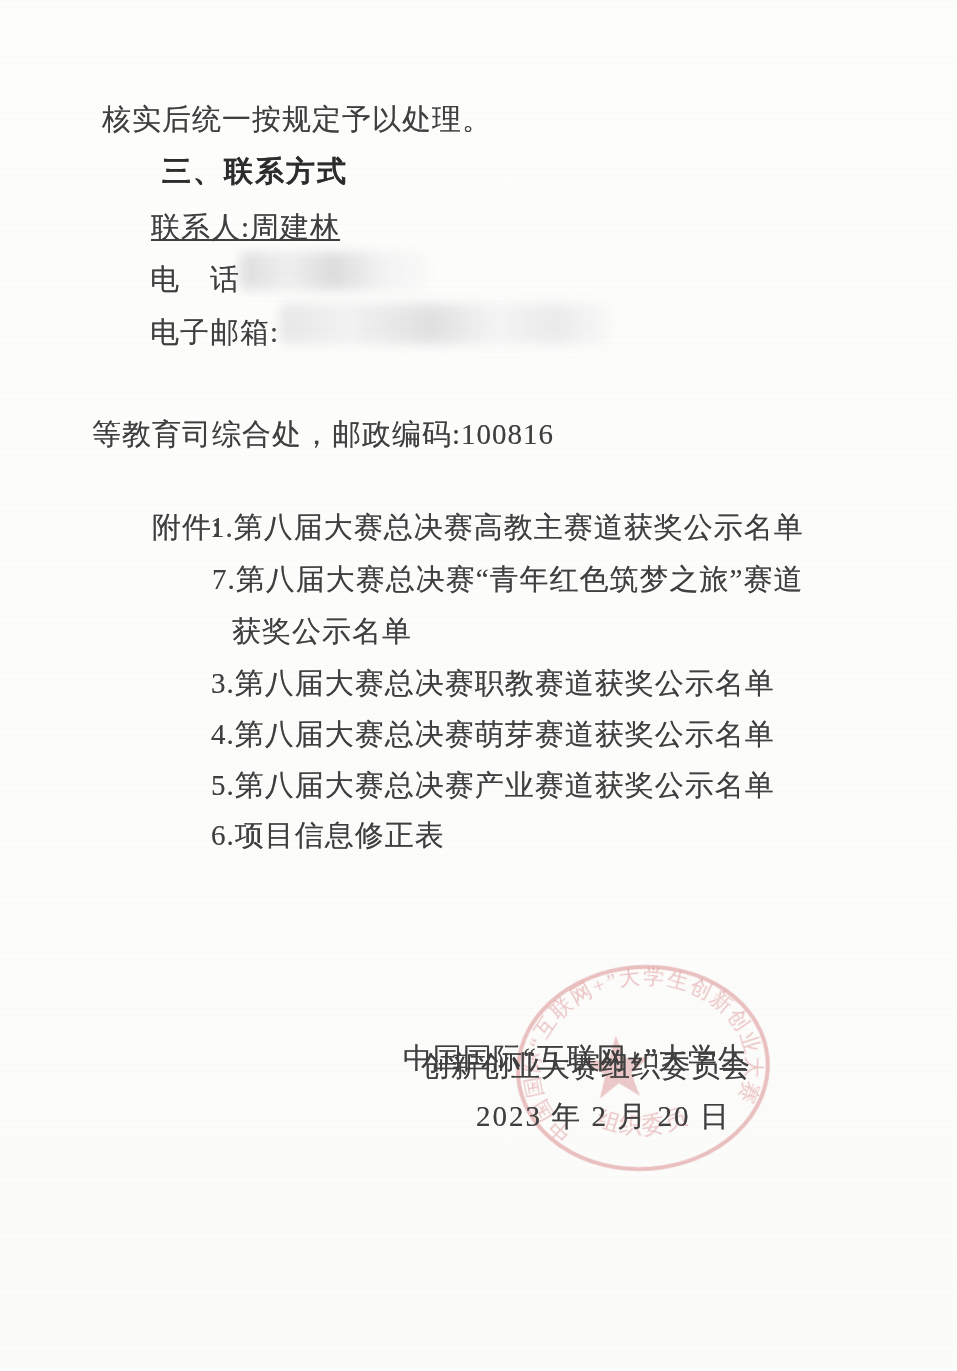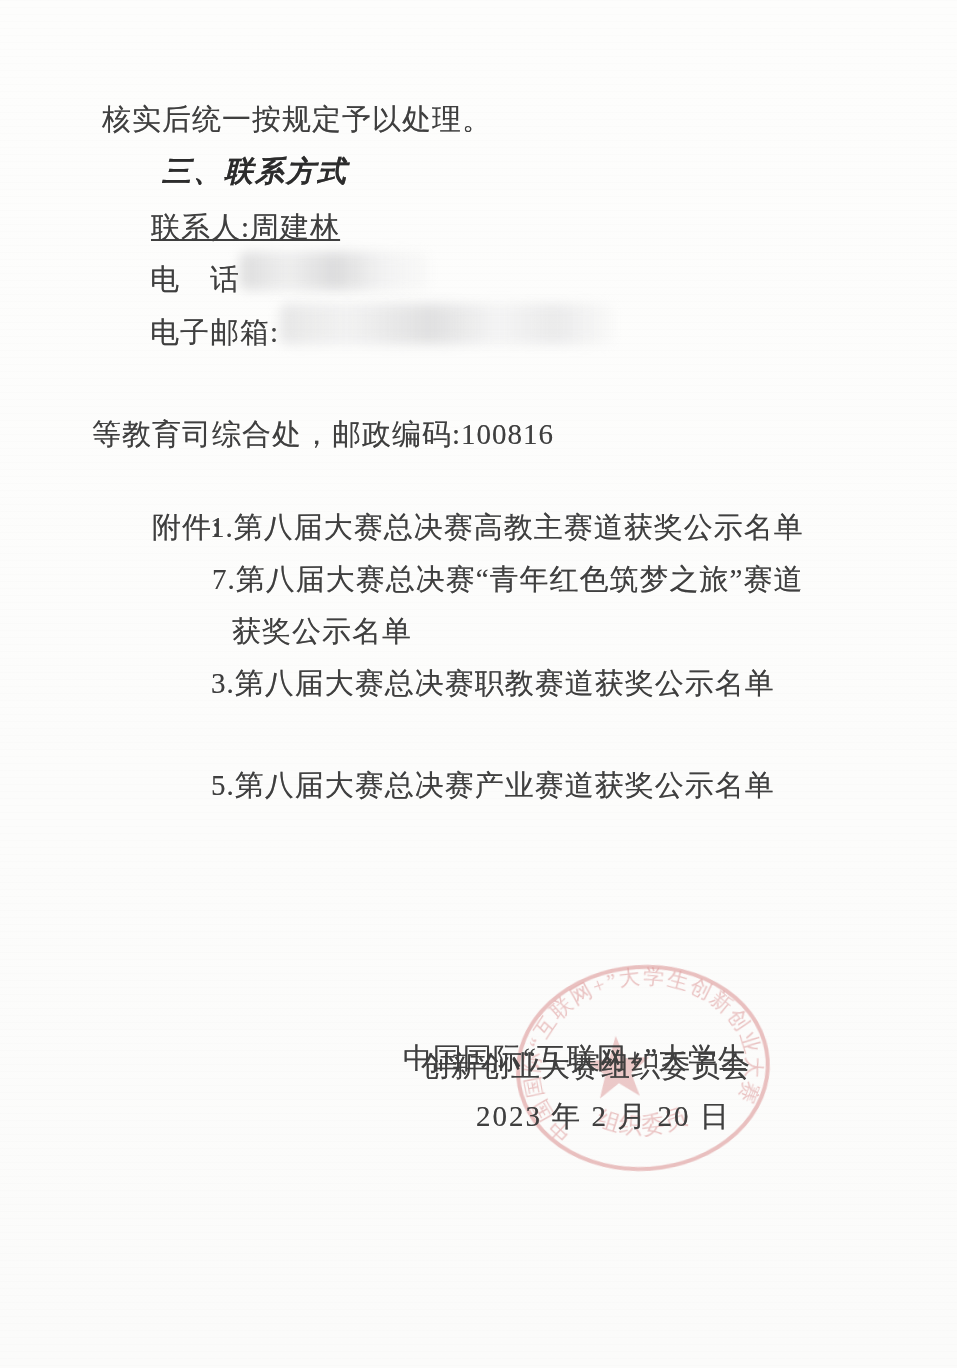--- a/index.html
+++ b/index.html
@@ -21,21 +21,20 @@
     color: #3f3f3f;
     letter-spacing: 1px;
     text-shadow: 0 0 0.6px rgba(60,60,60,0.55);
   }
   .heading {
     font-family: "Liberation Sans", sans-serif;
     font-weight: 700;
     color: #2c2c2c;
     letter-spacing: 2px;
     text-shadow: 0 0 0.5px rgba(30,30,30,0.6);
-    font-style: italic;
   }
   .redacted {
     position: absolute;
     border-radius: 8px;
     filter: blur(6px);
   }
   .redacted.phone {
     background: linear-gradient(90deg,
       rgba(190,190,192,0.50) 0%, rgba(215,215,217,0.38) 25%,
       rgba(185,185,188,0.48) 50%, rgba(220,220,222,0.30) 75%,
@@ -96,21 +95,23 @@
   </div>
   <div class="redacted email" style="left:280px; top:304px; width:335px; height:40px;"></div>
 
   <div class="line" style="left:92px; top:418px;">等教育司综合处，邮政编码:100816</div>
 
   <div class="line attach-label" style="left:152px; top:511px;">附件:</div>
   <div class="line" style="left:210px; top:511px;">1.第八届大赛总决赛高教主赛道获奖公示名单</div>
   <div class="line" style="left:212px; top:563px;">7.第八届大赛总决赛“青年红色筑梦之旅”赛道</div>
   <div class="line" style="left:232px; top:615px;">获奖公示名单</div>
   <div class="line" style="left:211px; top:667px;">3.第八届大赛总决赛职教赛道获奖公示名单</div>
+  <div class="line" style="left:211px; top:718px;">4.第八届大赛总决赛萌芽赛道获奖公示名单</div>
   <div class="line" style="left:211px; top:769px;">5.第八届大赛总决赛产业赛道获奖公示名单</div>
+  <div class="line" style="left:211px; top:819px;">6.项目信息修正表</div>
 
   <svg class="seal-svg" viewBox="0 0 270 222" xmlns="http://www.w3.org/2000/svg">
     <defs>
       <path id="seal-top-arc" d="M 61.5,169.4 A 104,84 0 1 1 208.5,169.4" fill="none"></path>
       <path id="seal-bottom-arc" d="M 82.2,161.8 A 88,66 0 0 0 187.8,161.8" fill="none"></path>
     </defs>
     <ellipse cx="135" cy="110" rx="125" ry="101" fill="none" stroke="#dd9a9a" stroke-width="4" opacity="0.68"></ellipse>
     <polygon points="0,-34 8,-11 32.3,-10.5 12.9,4.2 20,27.5 0,13.6 -20,27.5 -12.9,4.2 -32.3,-10.5 -8,-11" transform="translate(110,110)" fill="#db9393" opacity="0.55"></polygon>
     <text class="seal-ring-text">
       <textPath href="#seal-top-arc" startOffset="2">中国国际“互联网+”大学生创新创业大赛</textPath>

